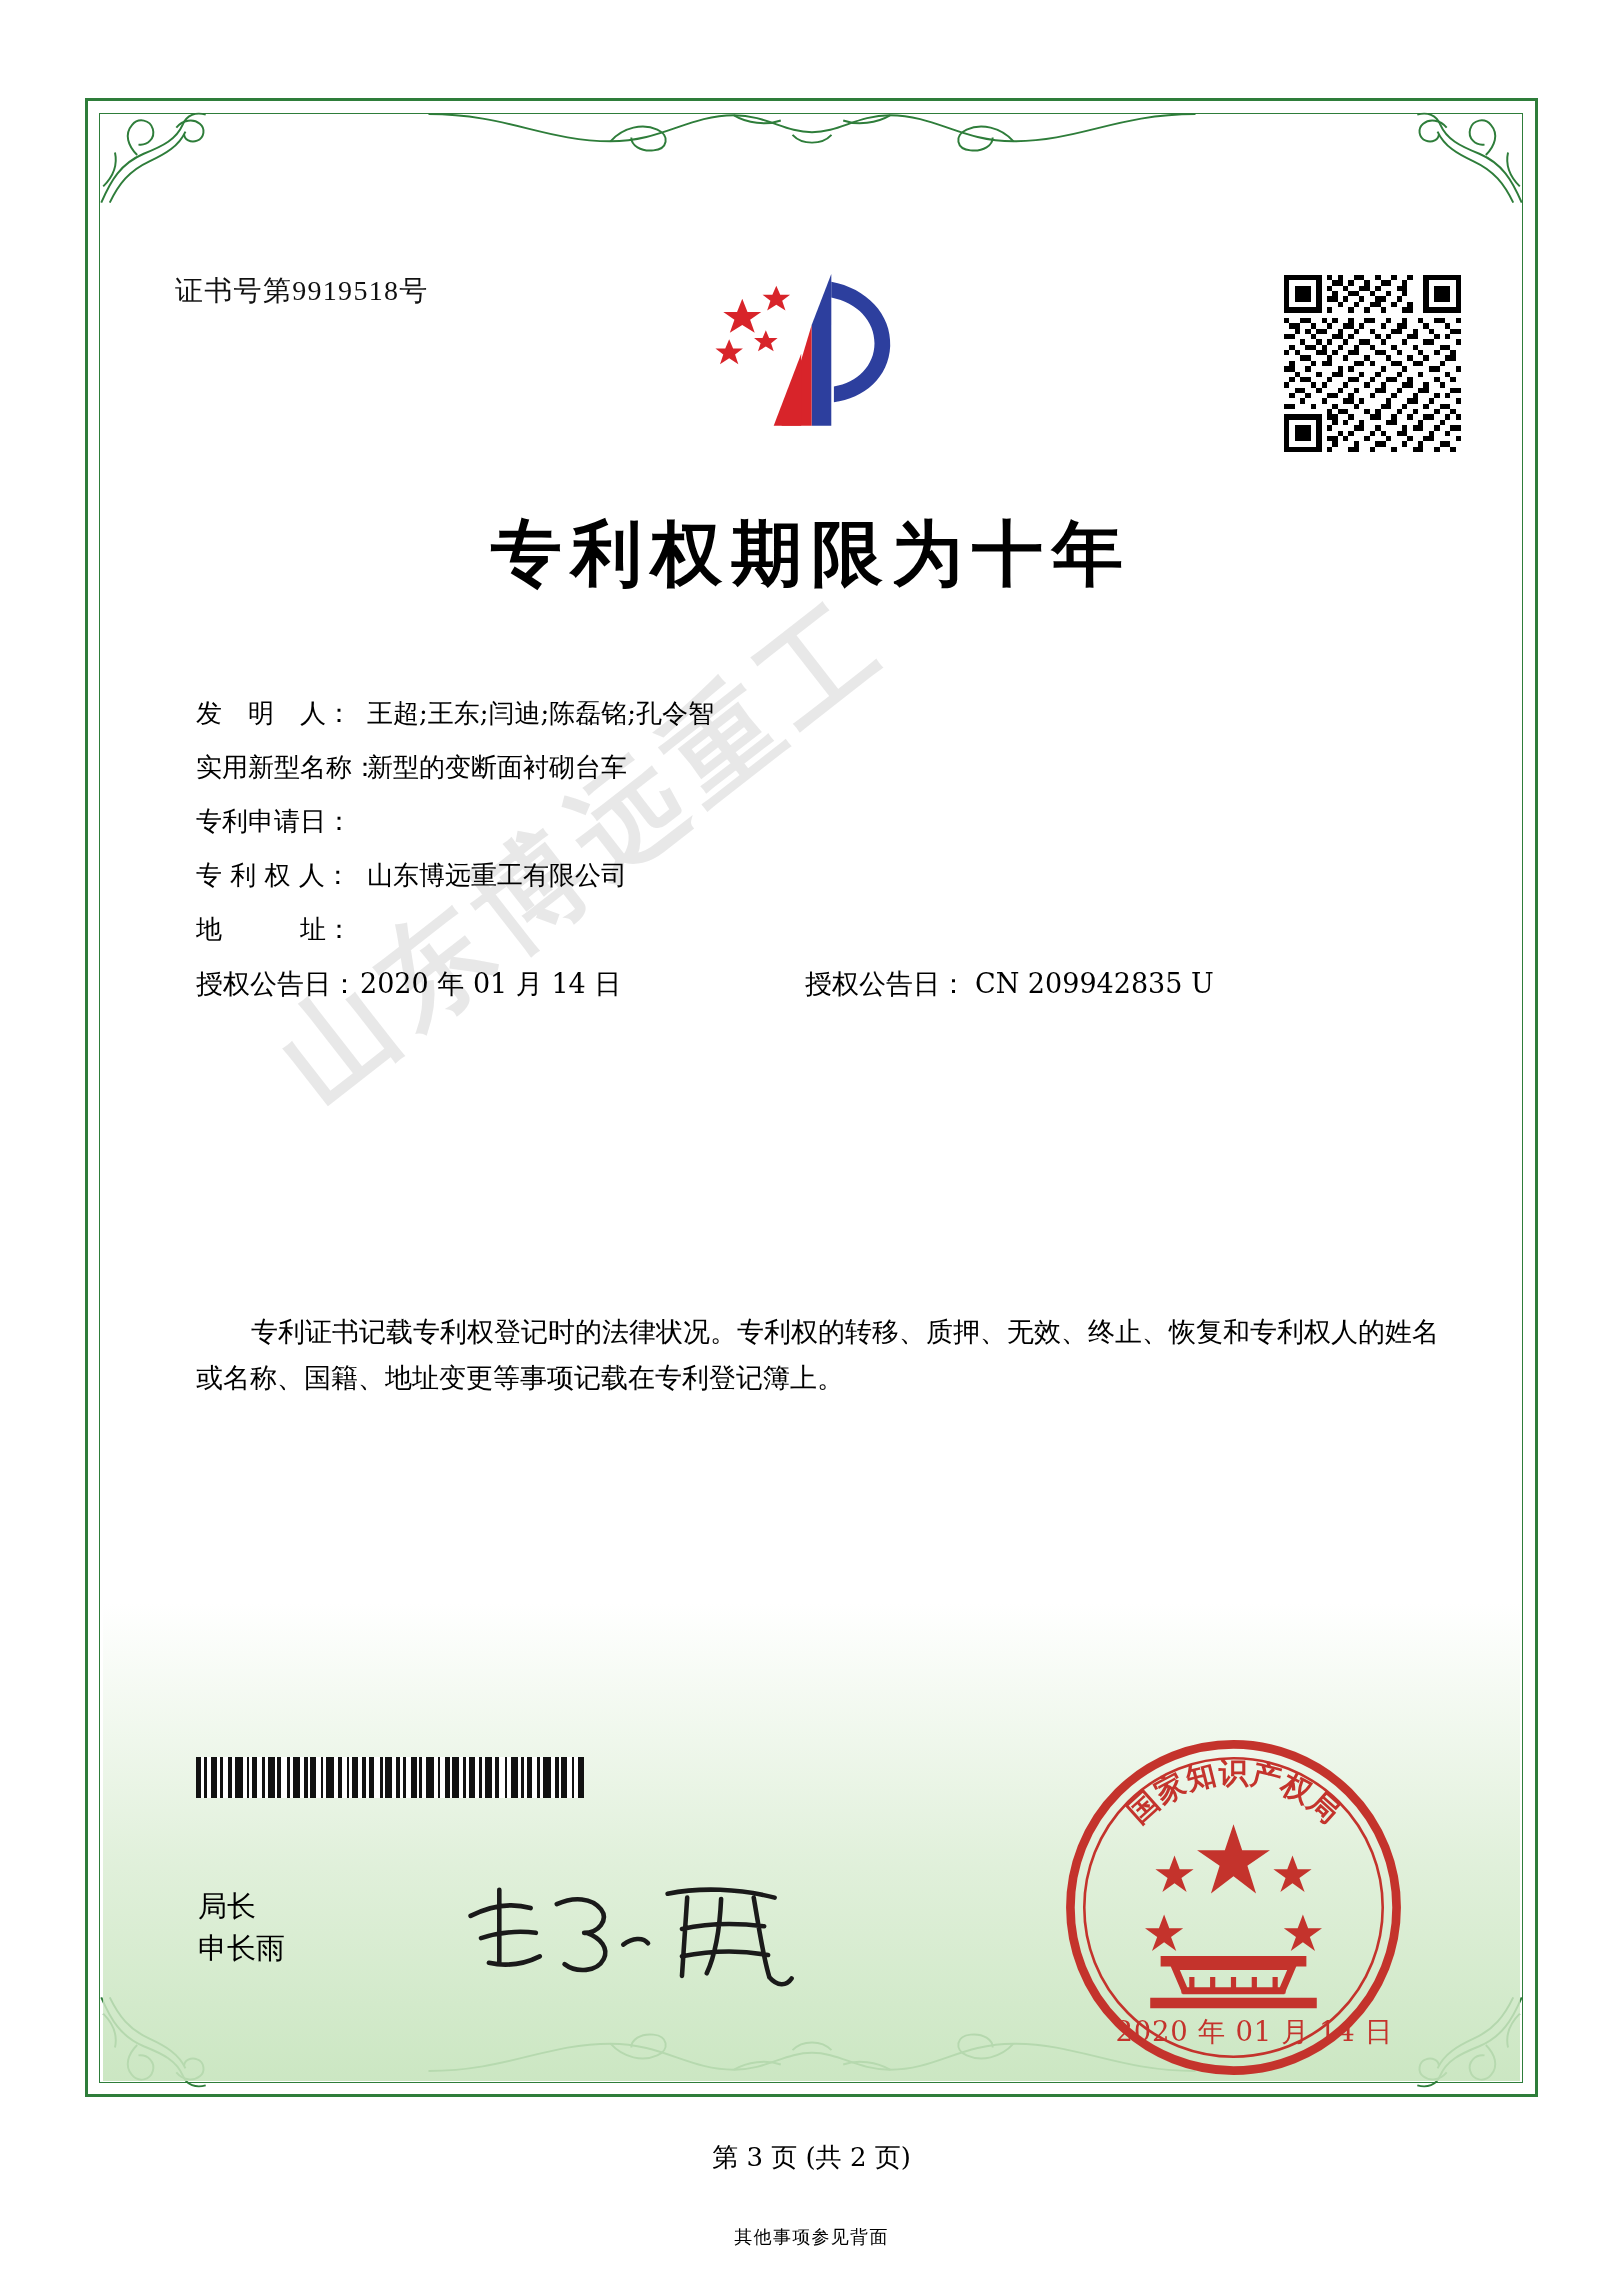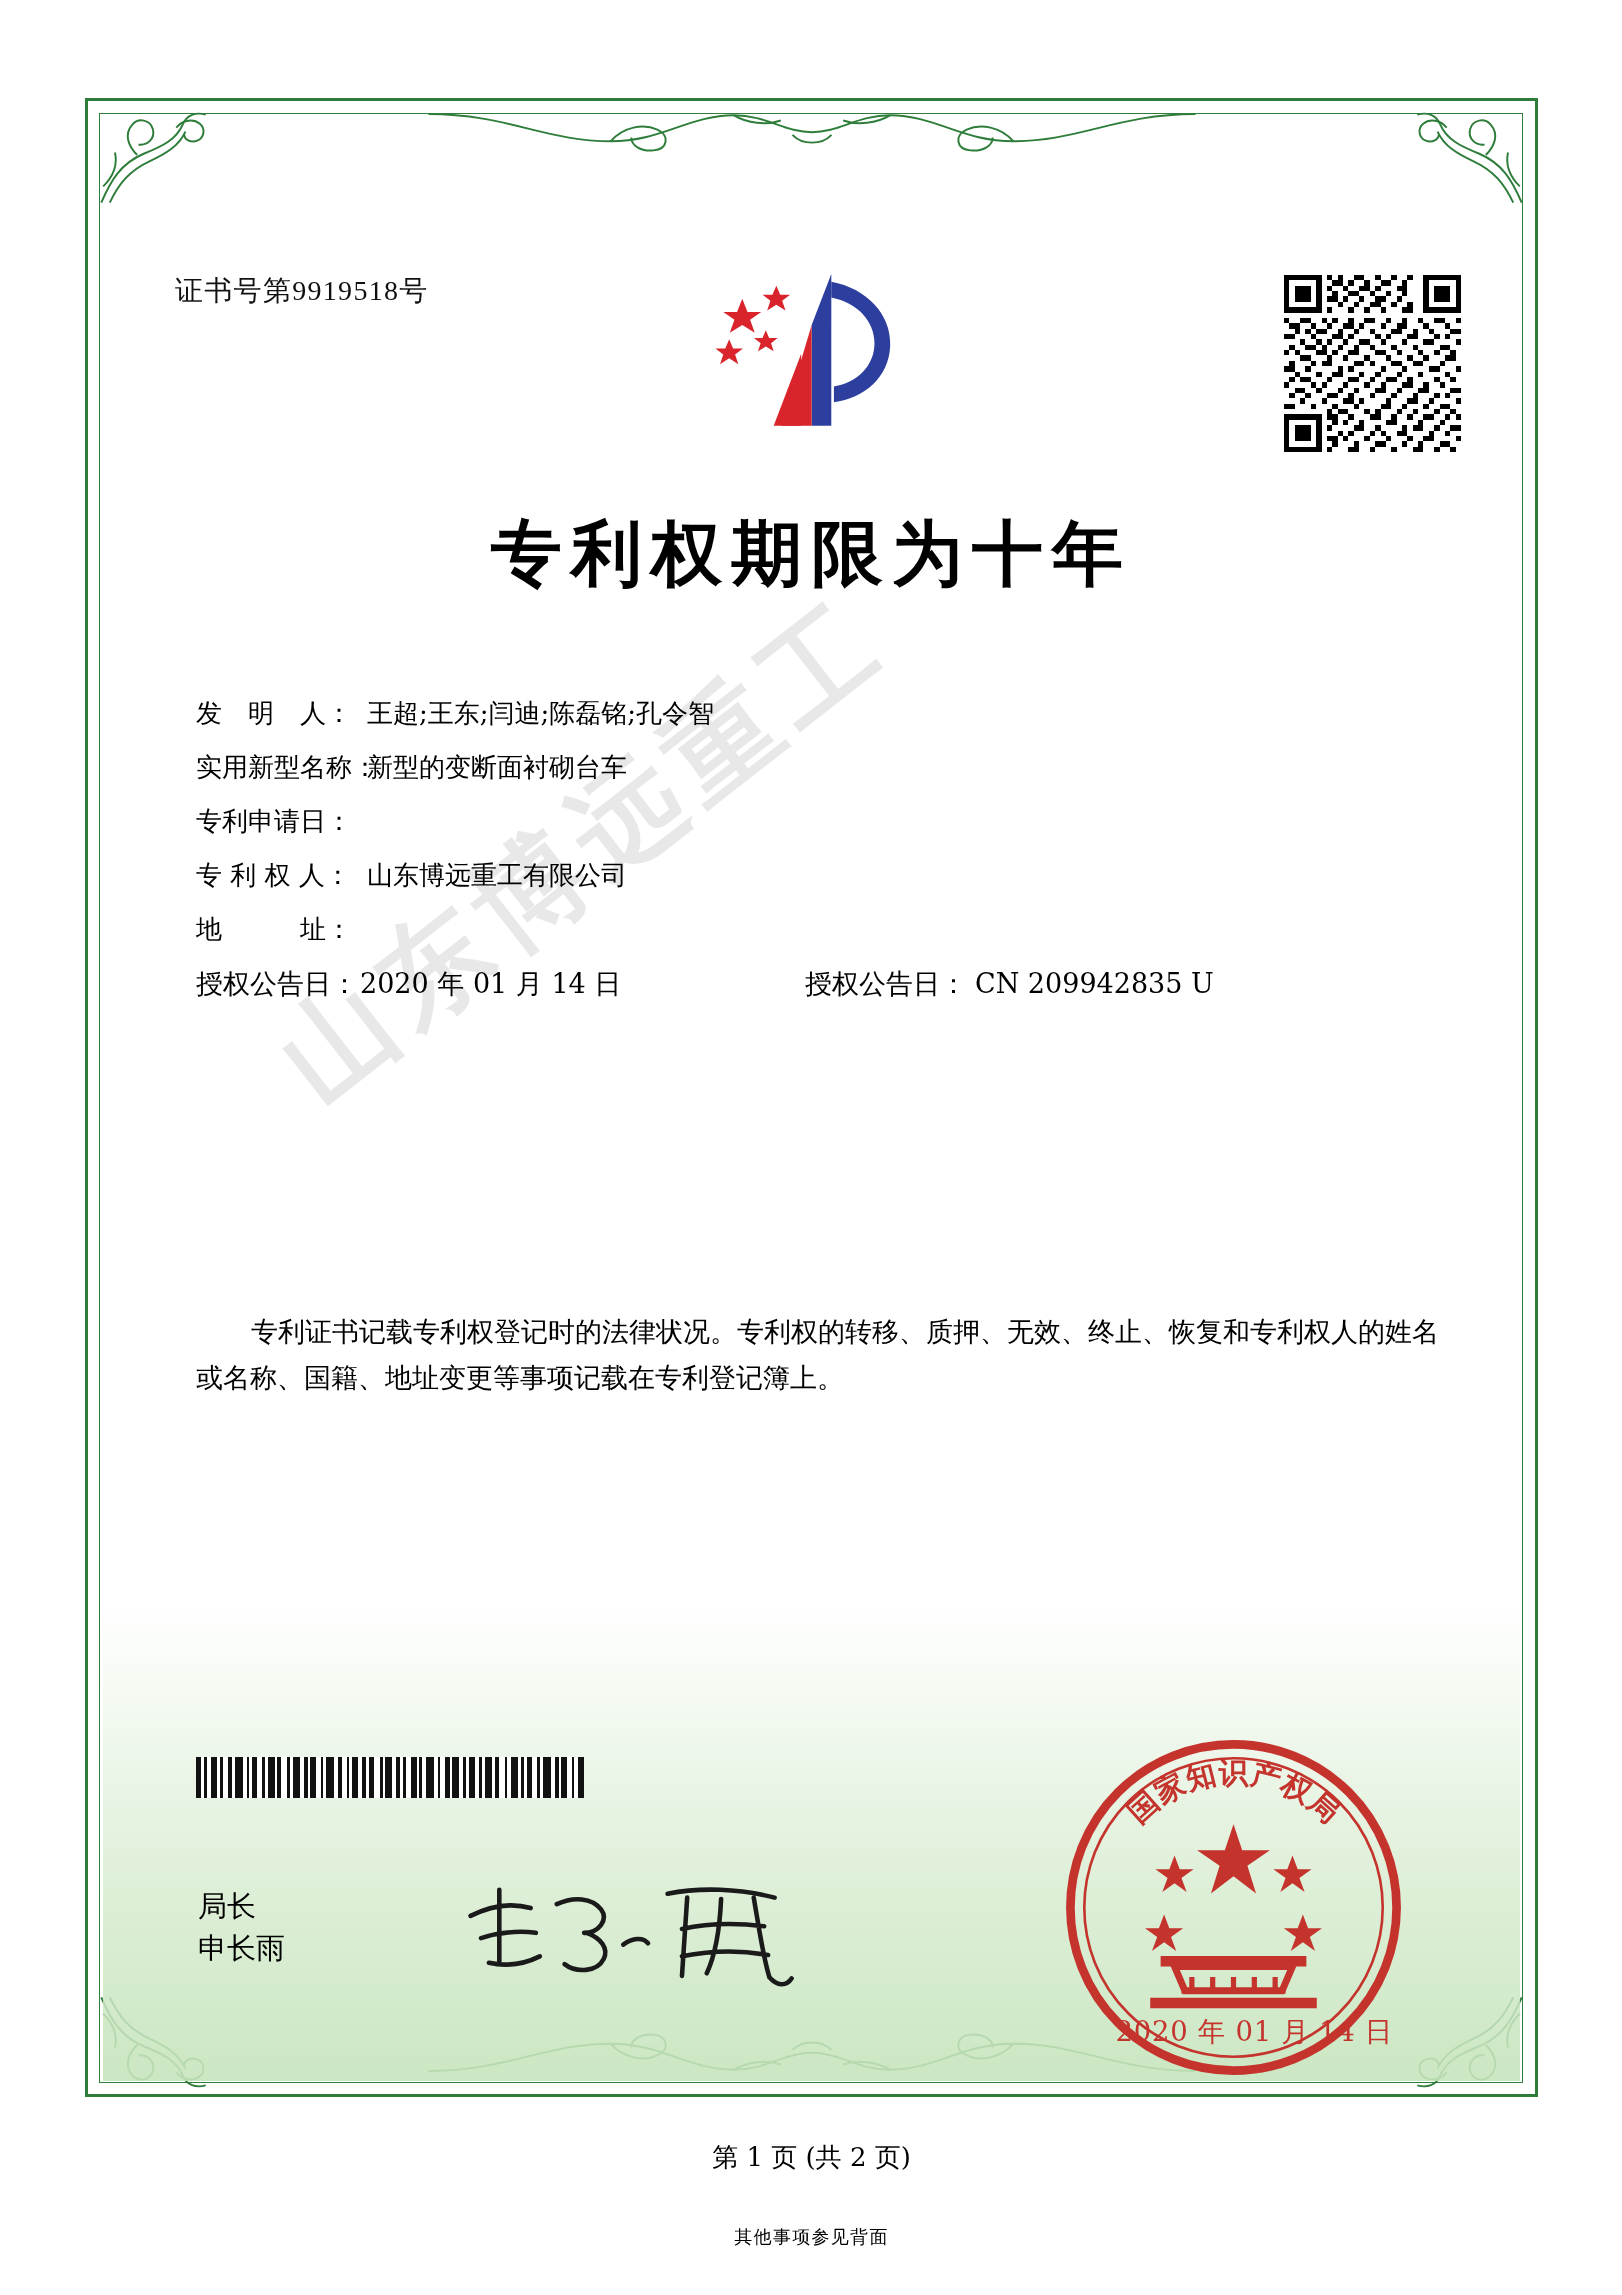--- a/index.html
+++ b/index.html
@@ -792,17 +792,17 @@
       <text x="100" y="28" text-anchor="middle" transform="rotate(-14 100 100)">知</text>
       <text x="100" y="28" text-anchor="middle">识</text>
       <text x="100" y="28" text-anchor="middle" transform="rotate(14 100 100)">产</text>
       <text x="100" y="28" text-anchor="middle" transform="rotate(28 100 100)">权</text>
       <text x="100" y="28" text-anchor="middle" transform="rotate(42 100 100)">局</text>
     </g>
   </svg>
 
   <div class="seal-date">2020 年 01 月 14 日</div>
 
-  <div class="page-num">第 1 页 (共 2 页)</div>
+  <div class="page-num">第 3 页 (共 2 页)</div>
   <div class="back-note">其他事项参见背面</div>
 
 </div>
 
 
 </body></html>

